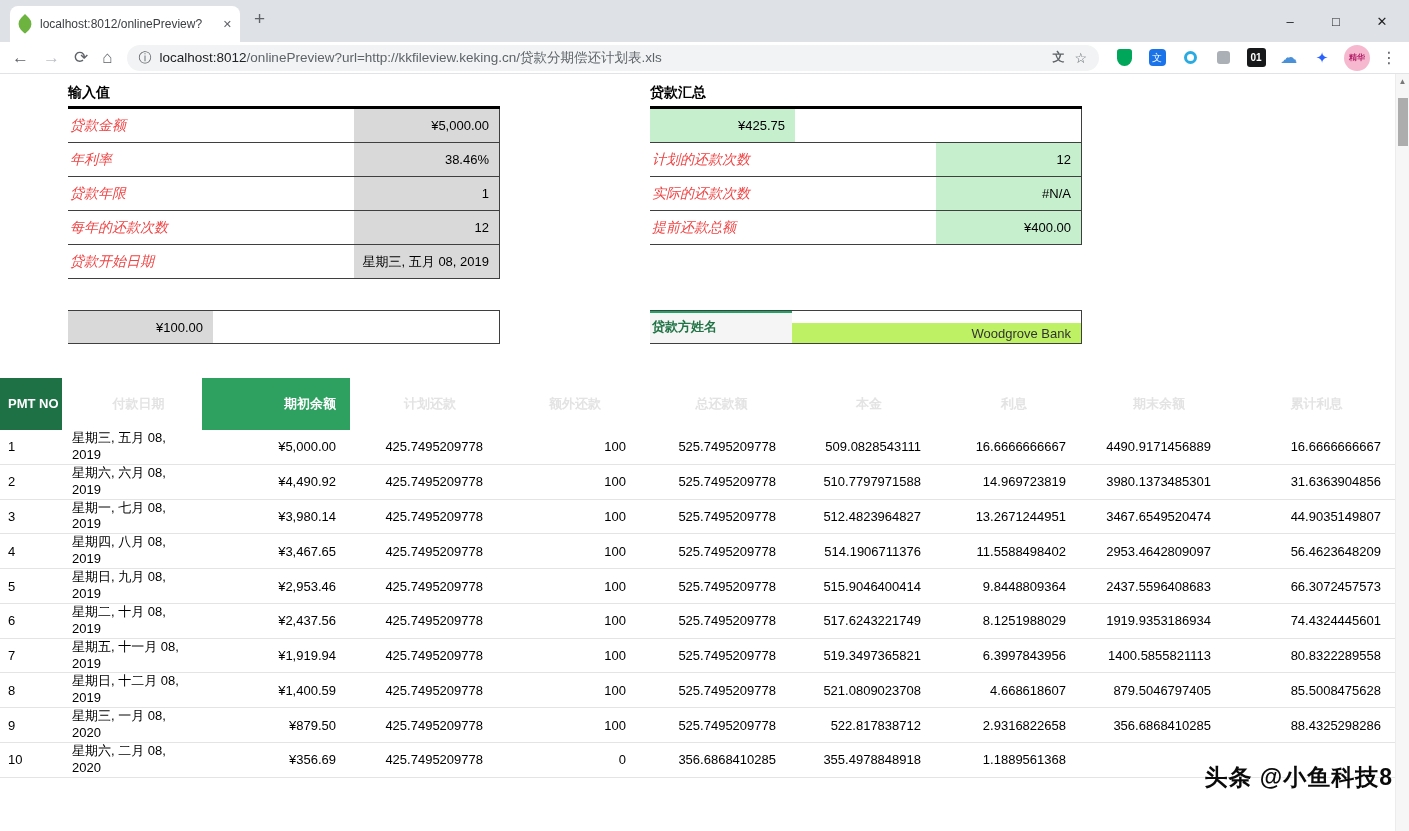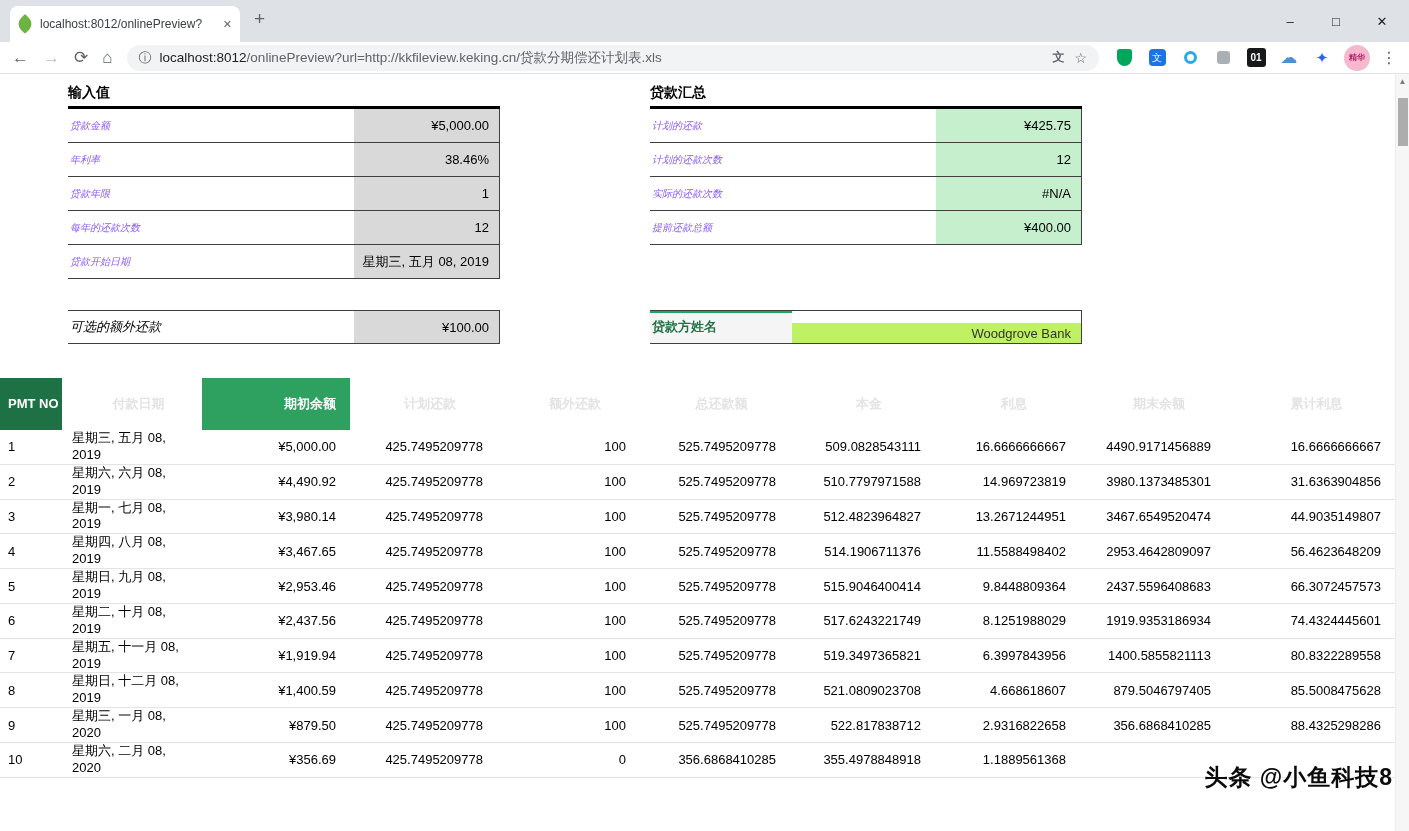--- a/index.html
+++ b/index.html
@@ -48,21 +48,21 @@
   .menu-dots { font-size:16px; color:#5F6368; }
 
   
   .content { position:relative; height:757px; background:#fff; overflow:hidden; }
 
   .panel { position:absolute; top:6px; width:432px; }
   .panel-title { height:29px; display:flex; align-items:center; font-size:14px; font-weight:bold;
                  color:#000; border-bottom:3px solid #000; }
   .rowline { display:flex; align-items:stretch; height:34px; border-bottom:1px solid #3F3F3F;
              border-right:1px solid #3F3F3F; }
-  .rowline .lbl { flex:1; font-style:italic; font-size:10px; color:#8b5cf6; display:flex; align-items:center; padding-left:2px;text-align:right; }
+  .rowline .lbl { flex:1; font-style:italic; font-size:14px; color:#ef4444; display:flex; align-items:center; padding-left:2px;text-align:right; }
   .rowline .val { width:145px; font-size:13px; color:#000; display:flex; align-items:center;
                   justify-content:flex-end; padding-right:10px; }
   .ival { background:#D9D9D9; }
   .sval { background:#C6EFCE; }
 
   .extra { position:absolute; top:236px; width:432px; height:34px; display:flex; align-items:stretch;
            border-top:1px solid #3F3F3F; border-bottom:1px solid #3F3F3F; border-right:1px solid #3F3F3F; }
   .extra .lbl { flex:1; font-style:italic; font-size:13px; display:flex; align-items:center; padding-left:2px; }
   .extra .val { font-size:13px; display:flex; align-items:center; justify-content:flex-end; padding-right:10px; }
   .input-extra { left:68px; }
@@ -178,40 +178,38 @@
             <div class="lbl">贷款开始日期</div>
             <div class="val ival">星期三, 五月 08, 2019</div>
           </div>
         </div>
     </div>
 
     <div class="panel" style="left:650px;">
       <div class="panel-title">贷款汇总</div>
       <div>
           <div class="rowline">
-            <div class="lbl">计划的还款</div>
             <div class="val sval">¥425.75</div>
           </div>
           <div class="rowline">
             <div class="lbl">计划的还款次数</div>
             <div class="val sval">12</div>
           </div>
           <div class="rowline">
             <div class="lbl">实际的还款次数</div>
             <div class="val sval">#N/A</div>
           </div>
           <div class="rowline">
             <div class="lbl">提前还款总额</div>
             <div class="val sval">¥400.00</div>
           </div>
         </div>
     </div>
 
     <div class="extra input-extra">
-      <div class="lbl">可选的额外还款</div>
       <div class="val">¥100.00</div>
     </div>
 
     <div class="extra lender">
       <div class="lbl">贷款方姓名</div>
       <div class="val">Woodgrove Bank</div>
     </div>
 
     <table class="schedule">
       <colgroup>

